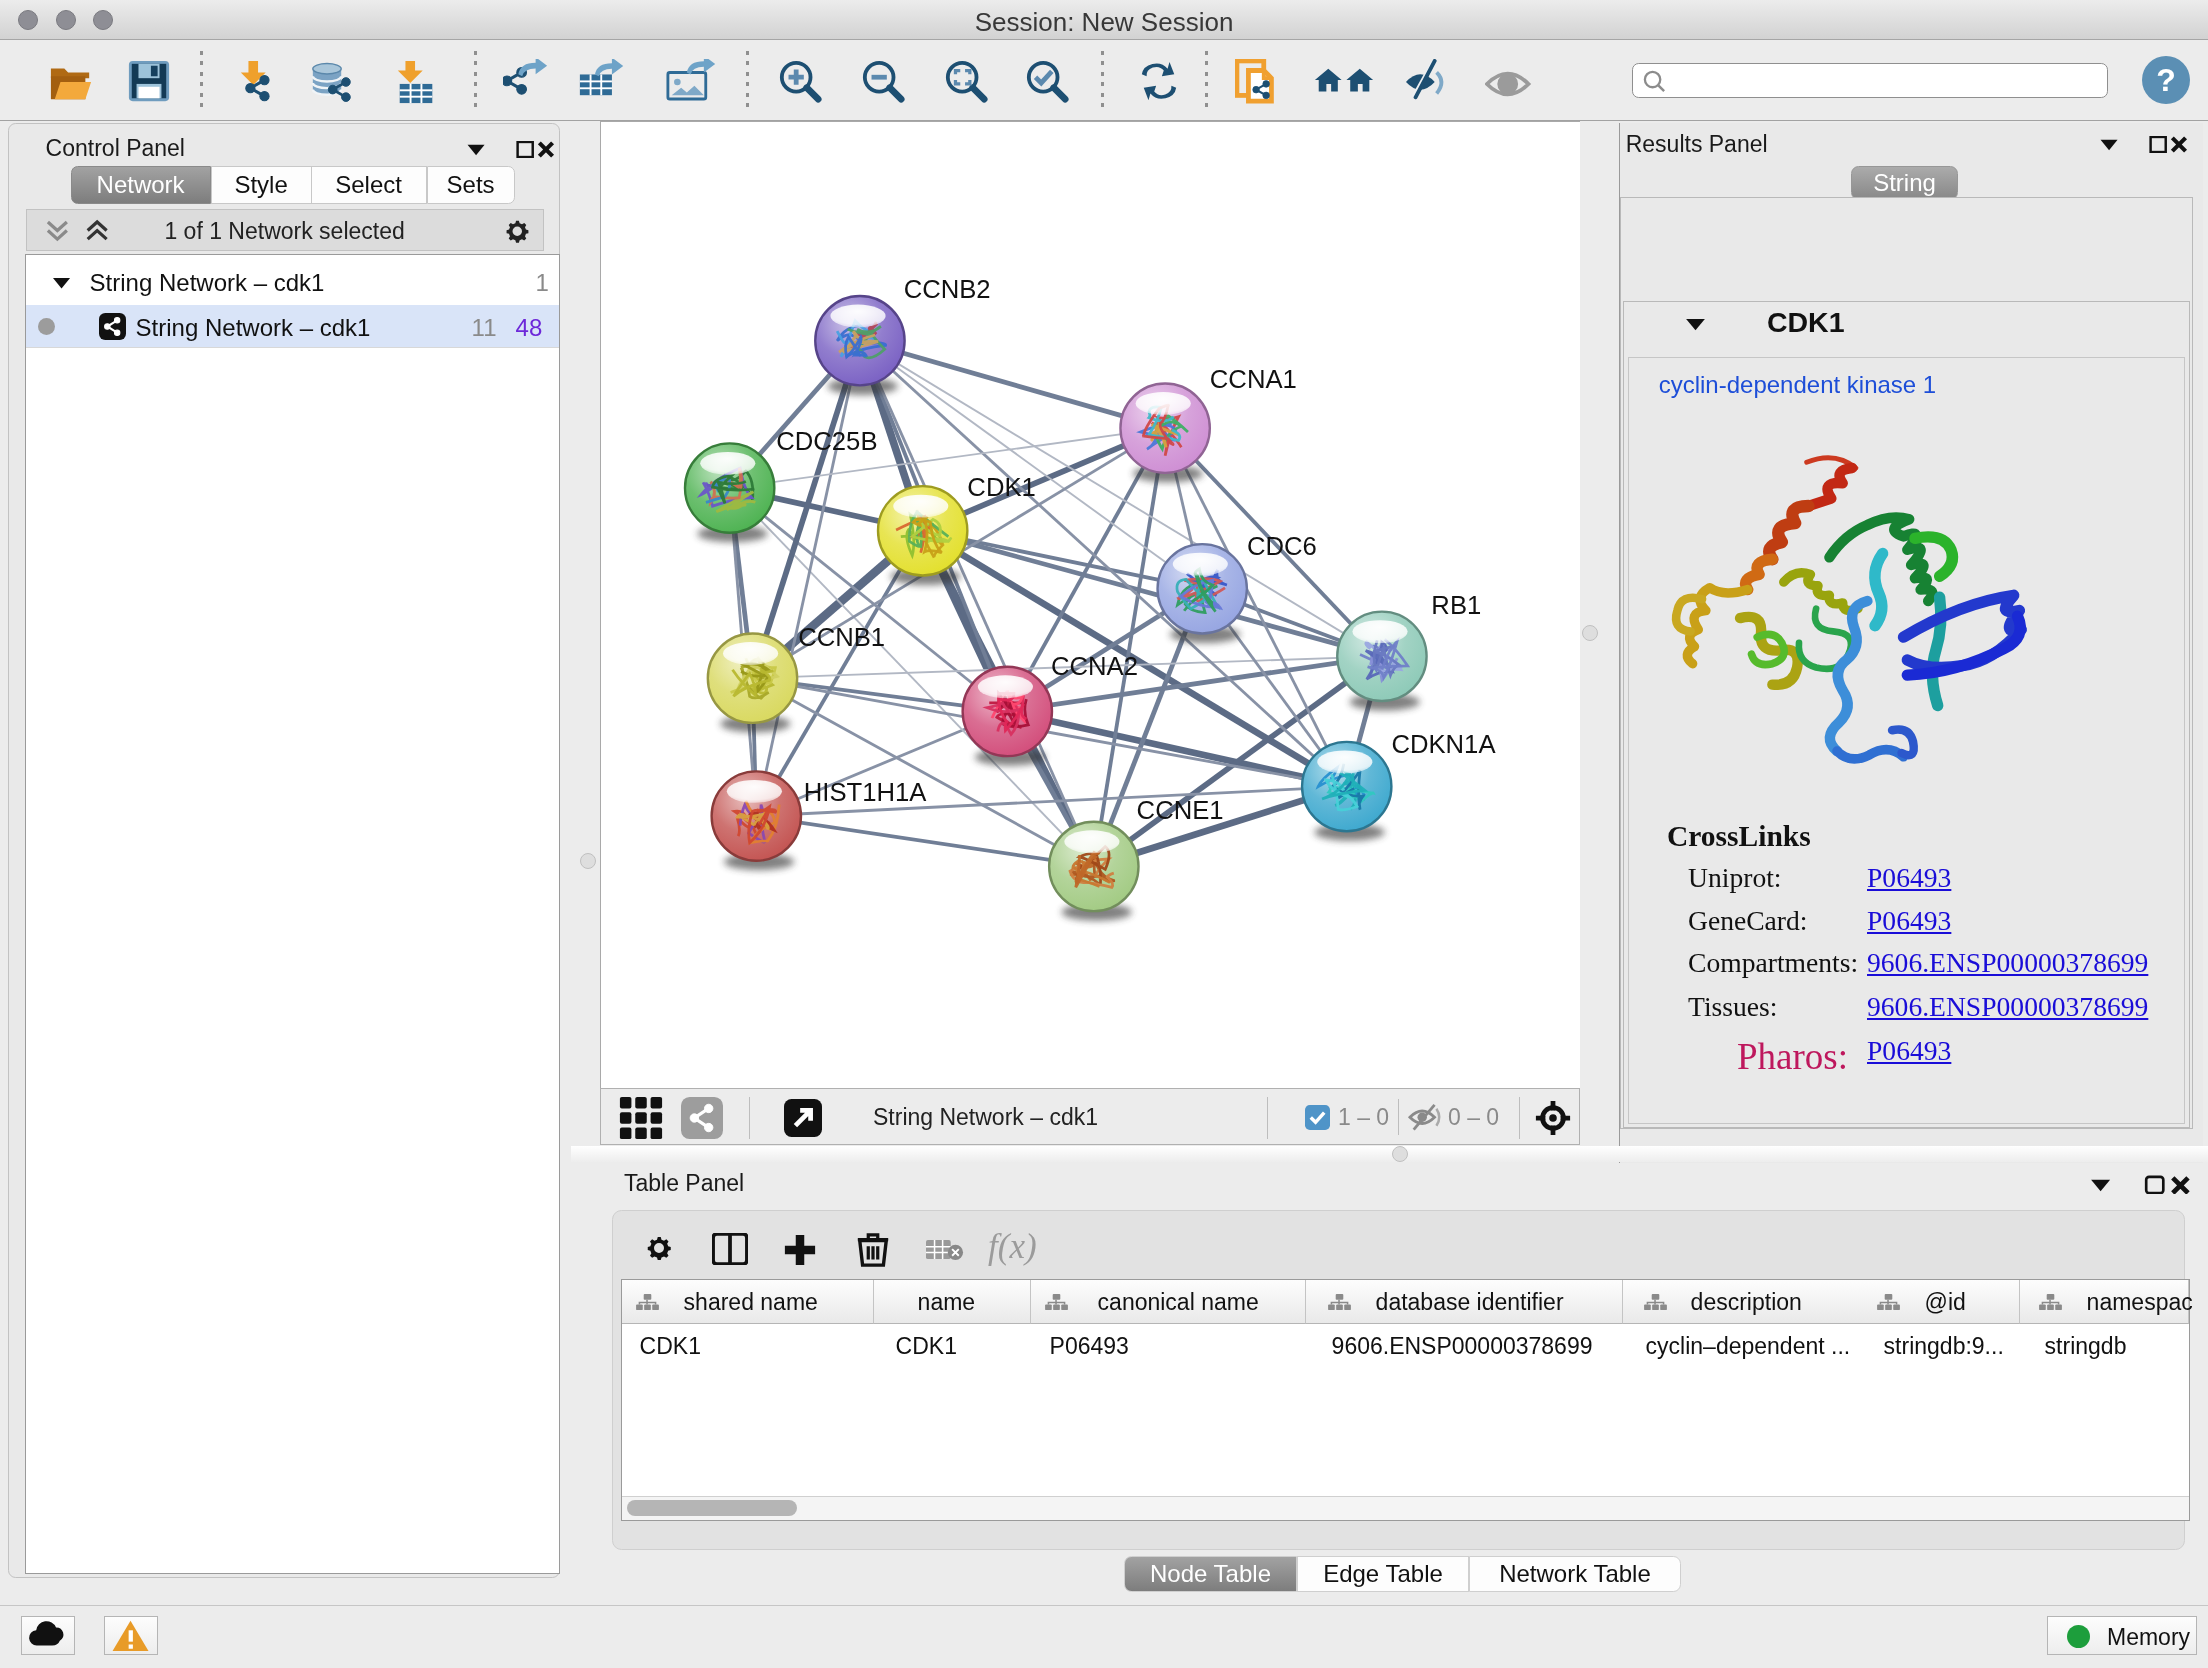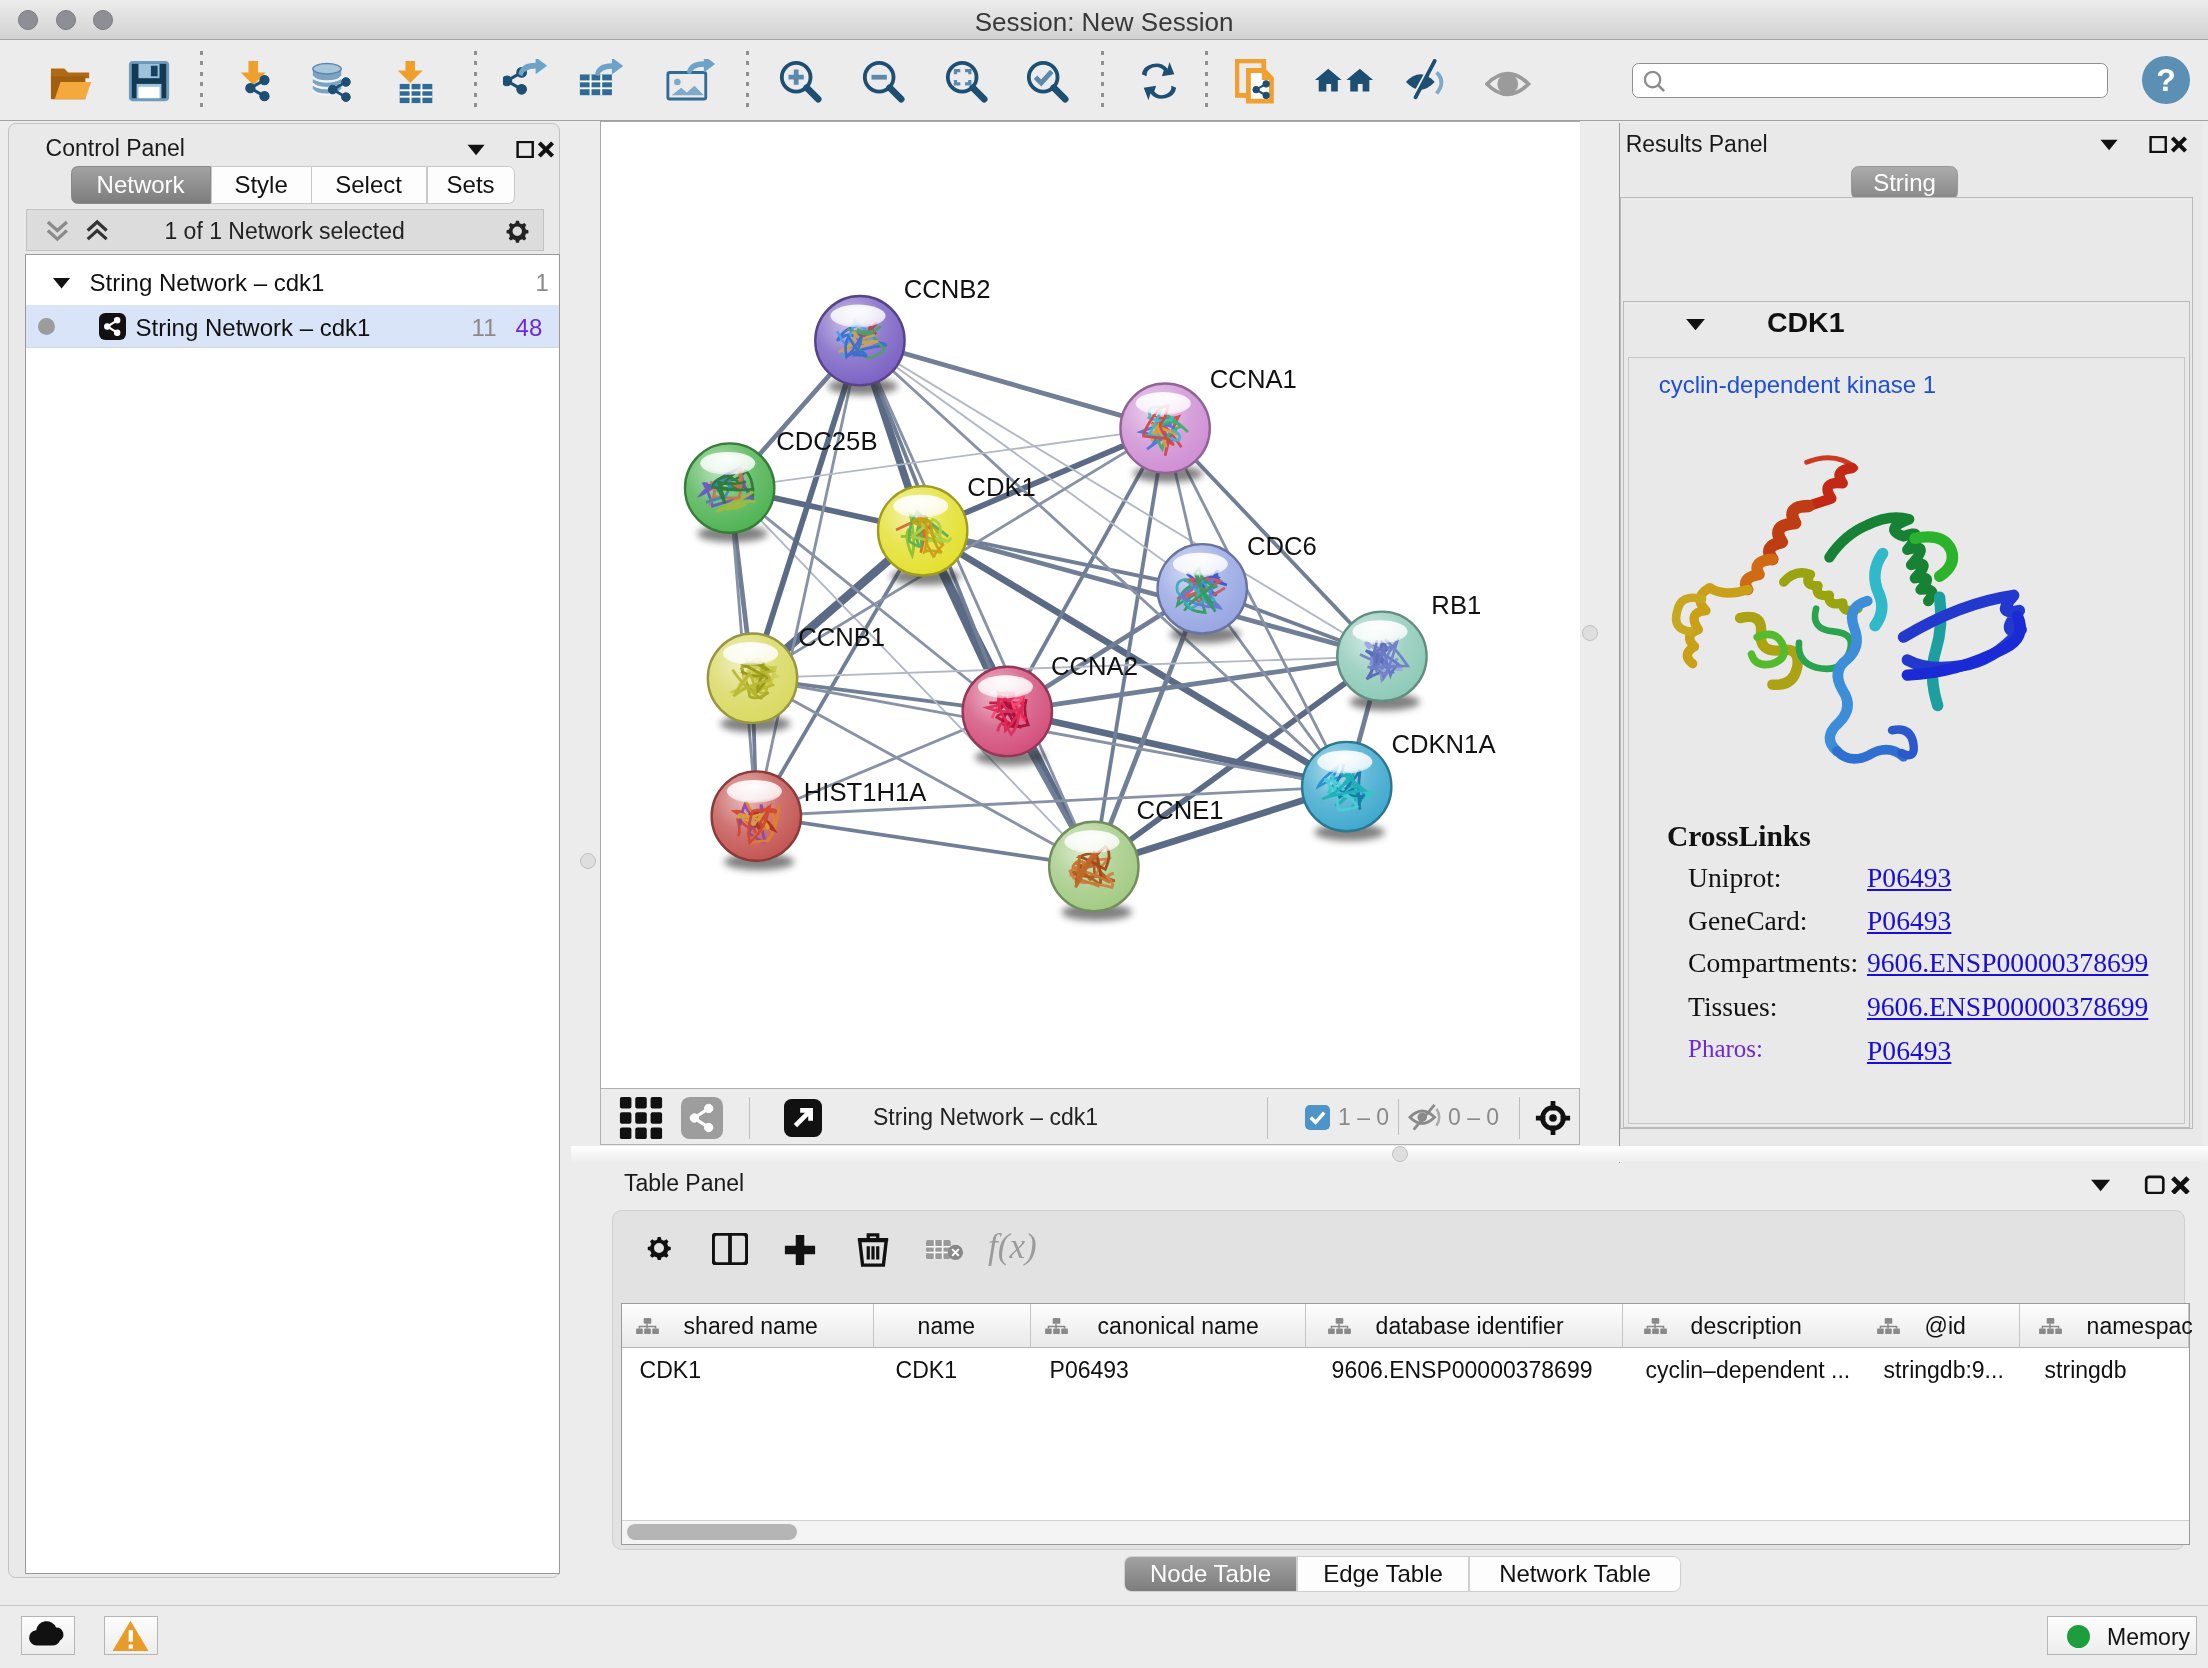--- a/index.html
+++ b/index.html
@@ -20,21 +20,21 @@
 .row2 { position:absolute; left:0; top:50px; width:533px; height:43px; background:#d9e4f8; border-bottom:1px solid #d8d8d8; }
 .grab { position:absolute; width:16px; height:16px; border-radius:50%; background:#dedede; border:1px solid #c0c0c0; }
 .netview { position:absolute; left:600px; top:121px; width:980px; height:967px; background:#fff; border-left:1px solid #a9a9a9; border-top:1px solid #a9a9a9; }
 .netbar { position:absolute; left:600px; top:1088px; width:980px; height:57px; background:#ececec; border:1px solid #b0b0b0; }
 .rp { position:absolute; left:1619px; top:123px; width:584px; height:1040px; background:#e9e9e9; border-left:1.9px solid #9a9a9a;padding-left:19px; }
 .rbox { position:absolute; background:#e9e9e9; border:1px solid #b9b9b9; }
 .btn { position:absolute; background:linear-gradient(#ffffff,#f2f2f2); border:1px solid #c6c6c6; border-radius:7.6px; font-size:24px; text-align:center; color:#111; }
 .serif { font-family:"Liberation Serif",serif; }
 .link { color:#1a0dd8; text-decoration:underline; }
 .tp-box { position:absolute; left:612px; top:1210px; width:1573px; height:340px; background:#e2e2e2; border:1px solid #cfcfcf; border-radius:9.5px; }
-.tbl { position:absolute; left:7.6px; top:92px; width:1569px; height:242px; background:#fff; border:1px solid #9a9a9a; }
+.tbl { position:absolute; left:7.6px; top:68px; width:1569px; height:242px; background:#fff; border:1px solid #9a9a9a; }
 .th { position:absolute; top:0; height:44px; background:linear-gradient(#fdfdfd,#e9e9e9); border-bottom:1.9px solid #b5b5b5; border-right:1px solid #c4c4c4; font-size:23px; color:#111; }
 .btab { position:absolute; height:36px; font-size:24px; text-align:center; background:#fdfdfd; border:1px solid #cfcfcf; color:#111; line-height:34px; }
 .statbtn { position:absolute; width:54px; height:39px; background:linear-gradient(#fdfdfd,#ededed); border:1px solid #b5b5b5; }
 </style></head><body>
 
 <div class="titlebar">
   <div class="tl" style="left:18px"></div>
     <div class="tl" style="left:56px"></div>
     <div class="tl" style="left:93px"></div>
   <div class="title">Session: New Session</div>
@@ -612,21 +612,21 @@
   </svg>
 <div class="abs serif" style="left:1667px;top:820px;font-size:29.5px;font-weight:bold;color:#111">CrossLinks</div>
 <div class="abs serif" style="left:1688px;top:862px;font-size:27.6px;color:#111">Uniprot:</div>
 <div class="abs serif link" style="left:1867px;top:862px;font-size:27.6px">P06493</div>
 <div class="abs serif" style="left:1688px;top:905px;font-size:27.6px;color:#111">GeneCard:</div>
 <div class="abs serif link" style="left:1867px;top:905px;font-size:27.6px">P06493</div>
 <div class="abs serif" style="left:1688px;top:947px;font-size:27.6px;color:#111">Compartments:</div>
 <div class="abs serif link" style="left:1867px;top:947px;font-size:27.6px">9606.ENSP00000378699</div>
 <div class="abs serif" style="left:1688px;top:991px;font-size:27.6px;color:#111">Tissues:</div>
 <div class="abs serif link" style="left:1867px;top:991px;font-size:27.6px">9606.ENSP00000378699</div>
-<div class="abs serif" style="left:1688px;top:1035px;font-size:25px;color:#6d28d9">Pharos:</div>
+<div class="abs serif" style="left:1737px;top:1035px;font-size:37px;color:#be185d">Pharos:</div>
 <div class="abs serif link" style="left:1867px;top:1035px;font-size:27.6px">P06493</div>
 
 <div class="abs" style="left:571px;top:1146px;width:1638px;height:16px;background:linear-gradient(#ffffff,#ededed)"></div>
 <div class="grab" style="left:1392px;top:1146px"></div>
 
 <div class="panelhead abs" style="left:624px;top:1170px">Table Panel</div>
 <svg class="abs" style="left:2091px;top:1175px" width="99" height="19" viewBox="0 0 104 20">
   <path d="M0 5 L20 5 L10 17 Z" fill="#111"></path>
   <rect x="58" y="2" width="18" height="17" fill="none" stroke="#111" stroke-width="2.8" rx="3"></rect>
   <path d="M86 3 L102 19 M102 3 L86 19" stroke="#111" stroke-width="5"></path>

